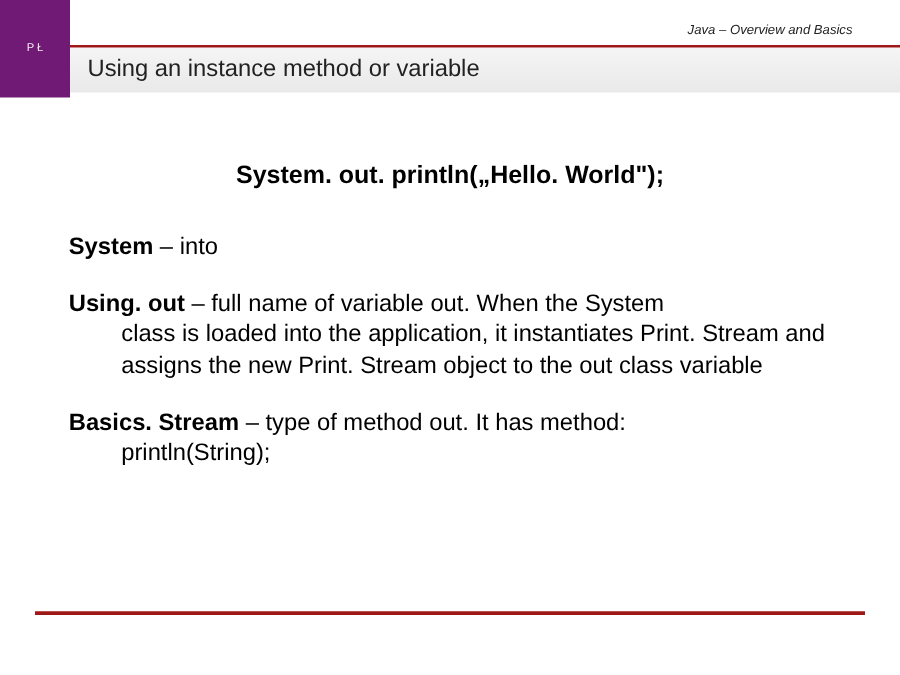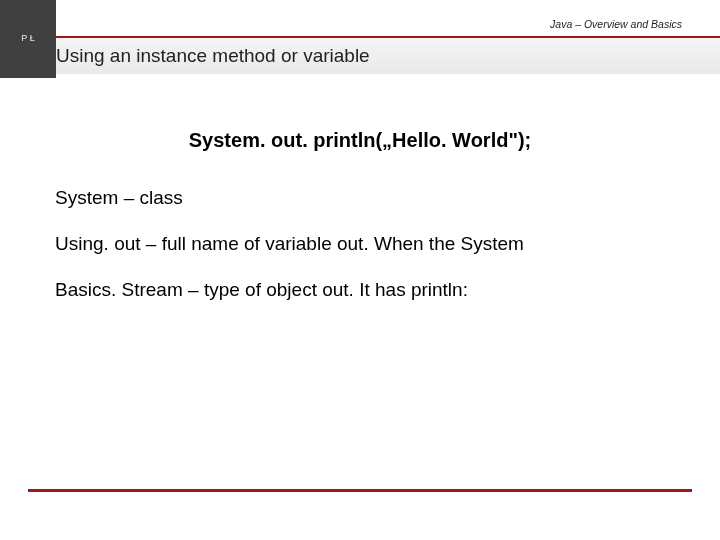--- a/index.html
+++ b/index.html
@@ -22,21 +22,21 @@
     font-size: 10.5px;
     font-style: italic;
     color: #222;
   }
   .logo-block {
     position: absolute;
     left: 0;
     top: 0;
     width: 56px;
     height: 78px;
-    background: #404040;
+    background: #701a75;
     display: flex;
     align-items: center;
     justify-content: center;
   }
   .logo-inner {
     color: #ffffff;
     font-size: 9px;
     text-align: center;
     opacity: 0.9;
     line-height: 1.1;
@@ -44,20 +44,21 @@
   .title-bar {
     position: absolute;
     left: 56px;
     right: 0;
     top: 36px;
     height: 38px;
     border-top: 2px solid #9f1818;
     background: linear-gradient(to bottom, #f5f5f5 0%, #e9e9e9 100%);
     display: flex;
     align-items: center;
+    padding-left: 14px;
   }
   .title-bar span {
     font-size: 19px;
     color: #222;
   }
   .content {
     padding: 50px 55px 0 55px;
     font-size: 19px;
     color: #000;
     line-height: 1.28;
@@ -65,21 +66,21 @@
   .code-headline {
     text-align: center;
     font-weight: bold;
     margin-bottom: 32px;
     font-size: 20px;
   }
   .para {
     margin-bottom: 22px;
   }
   .para .term {
-    font-weight: normal;
+    font-weight: bold;
   }
   .para .body-indent {
     display: block;
     padding-left: 42px;
   }
   .footer-rule {
     position: absolute;
     left: 28px;
     right: 28px;
     bottom: 48px;
@@ -98,26 +99,28 @@
   <div class="title-bar">
     <span>Using an instance method or variable</span>
   </div>
 </div>
 
 <div class="content">
 
   <div class="code-headline">System. out. println(„Hello. World");</div>
 
   <div class="para">
-    <span class="term">System</span><span> – class</span>
+    <span class="term">System</span><span> – into</span>
   </div>
 
   <div class="para">
     <span class="term">Using. out</span><span> – full name of variable out. When the System</span>
+    <span class="body-indent">class is loaded into the application, it instantiates Print. Stream and assigns the new Print. Stream object to the out class variable</span>
   </div>
 
   <div class="para">
-    <span class="term">Basics. Stream</span><span> – type of object out. It has println:</span>
+    <span class="term">Basics. Stream</span><span> – type of method out. It has method:</span>
+    <span class="body-indent">println(String);</span>
   </div>
 
 </div>
 
 <div class="footer-rule"></div>
 
 </body></html>

